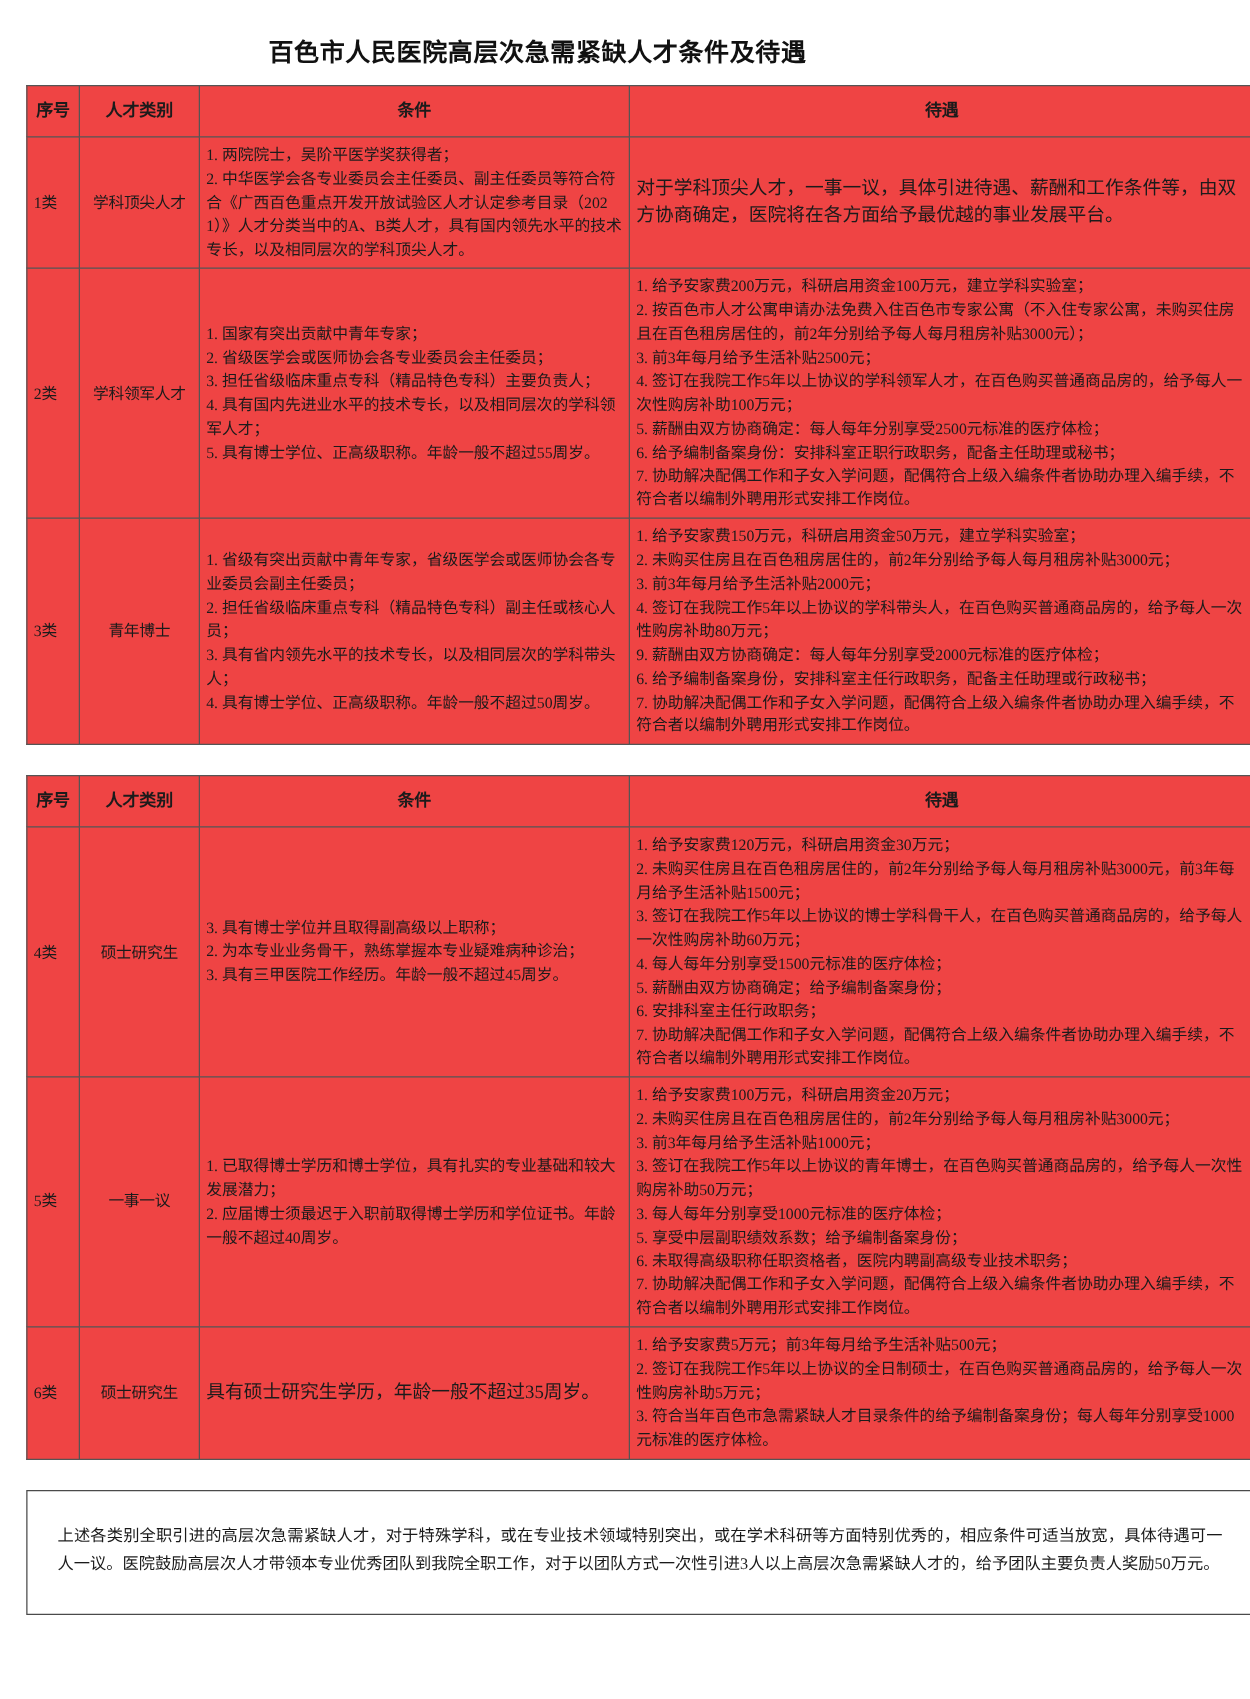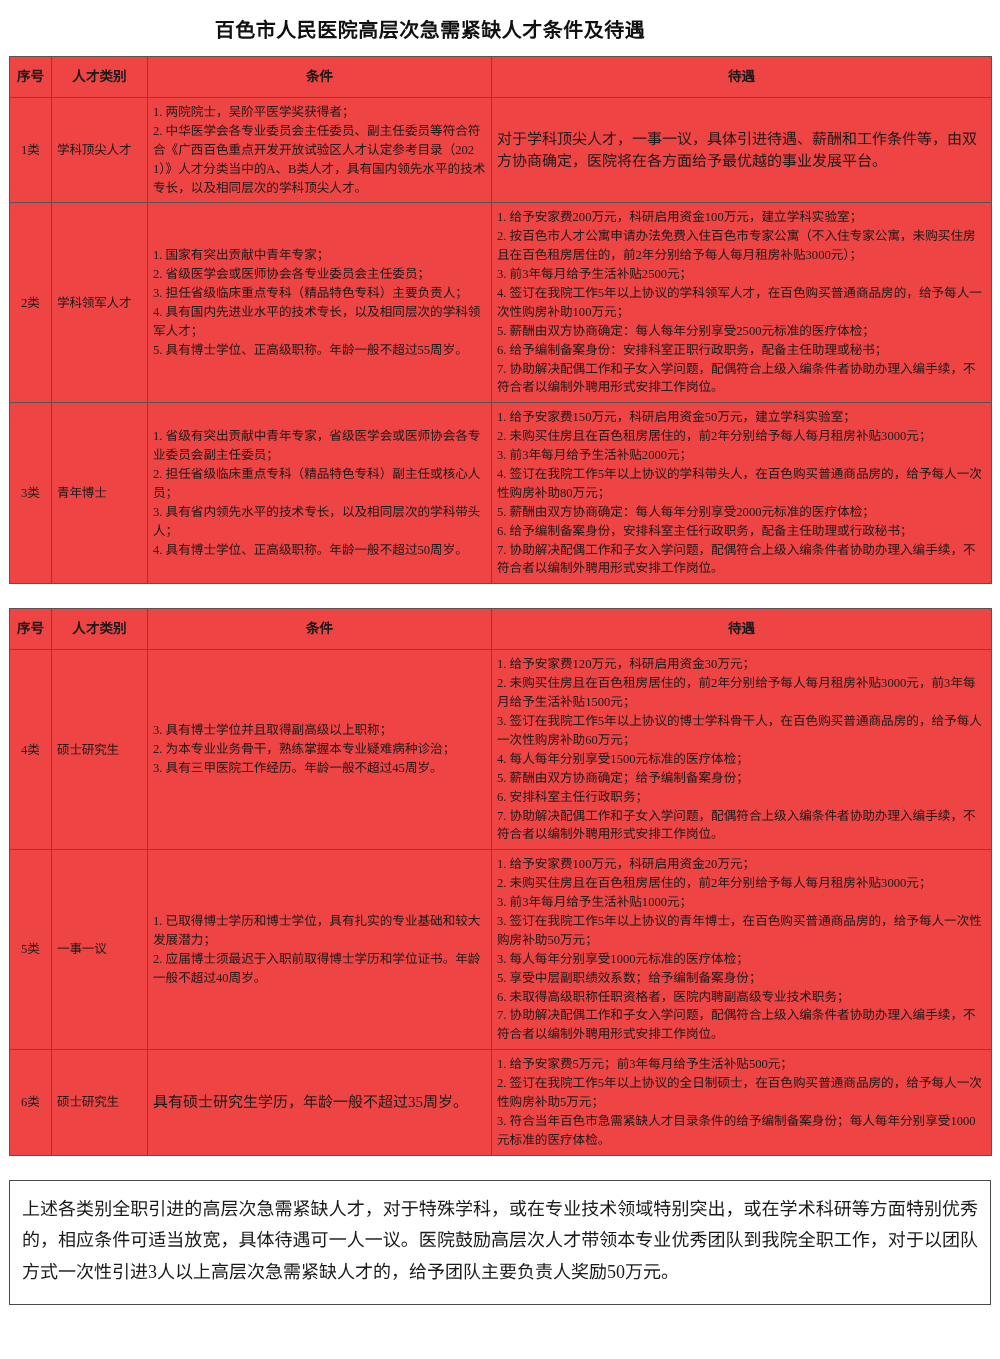--- a/index.html
+++ b/index.html
@@ -11,21 +11,21 @@
   body {
     width: 1000px;
     min-height: 1359px;
     font-family: "Liberation Serif", "DejaVu Serif", serif;
     color: #1a1a1a;
     -webkit-font-smoothing: antialiased;
   }
   .page {
     width: 860px;
     box-sizing: border-box;
-    padding: 0;
+    padding: 12px;
     position: relative;
   }
   .doc-title {
     text-align: center;
     font-size: 20px;
     font-weight: bold;
     letter-spacing: 0.5px;
     padding: 14px 0 13px 0;
     font-family: "Liberation Serif", "DejaVu Serif", serif;
     color: #111;
@@ -55,25 +55,26 @@
     font-size: 13.6px;
     padding: 7px 4px;
     height: 26px;
   }
   col.c-no { width: 42px; }
   col.c-cat { width: 96px; }
   col.c-cond { width: 344px; }
   col.c-treat { width: 500px; }
 
   td.cell-no {
-    text-align: center;
+    text-align: left;
     font-size: 12.8px;
     white-space: nowrap;
   }
   td.cell-cat {
+    text-align: center;
     font-size: 12.8px;
     line-height: 1.4;
     letter-spacing: -0.2px;
   }
   td.cell-cond, td.cell-treat {
     vertical-align: middle;
     text-align: left;
     margin-left: 23px;
   }
   ol.items {
@@ -98,22 +99,22 @@
   .gap { height: 24px; }
   .note-box {
     margin: 0 9px;
     width: 982px;
     box-sizing: border-box;
     border: 1.4px solid #4a4a4a;
     padding: 13px 12px 16px 12px;
     background: #fff;
   }
   .note-box p {
-    margin: 0;
-    font-size: 18px;
+    margin: 12px;
+    font-size: 13px;
     line-height: 1.75;
     text-align: justify;
     word-break: break-all;
     text-indent: 0;
   }
   .spacer-bottom { height: 18px; }
 </style>
 </head>
 <body>
 
@@ -185,21 +186,21 @@
                 <li>3. 具有省内领先水平的技术专长，以及相同层次的学科带头人；</li>
                 <li>4. 具有博士学位、正高级职称。年龄一般不超过50周岁。</li>
               </ol>
             </td>
             <td class="cell-treat">
               <ol class="items">
                 <li>1. 给予安家费150万元，科研启用资金50万元，建立学科实验室；</li>
                 <li>2. 未购买住房且在百色租房居住的，前2年分别给予每人每月租房补贴3000元；</li>
                 <li>3. 前3年每月给予生活补贴2000元；</li>
                 <li>4. 签订在我院工作5年以上协议的学科带头人，在百色购买普通商品房的，给予每人一次性购房补助80万元；</li>
-                <li>5. 薪酬由双方协商确定：每人每年分别享受2000元标准的医疗体检；</li>
+                <li>9. 薪酬由双方协商确定：每人每年分别享受2000元标准的医疗体检；</li>
                 <li>6. 给予编制备案身份，安排科室主任行政职务，配备主任助理或行政秘书；</li>
                 <li>7. 协助解决配偶工作和子女入学问题，配偶符合上级入编条件者协助办理入编手续，不符合者以编制外聘用形式安排工作岗位。</li>
               </ol>
             </td>
           </tr>
         </tbody>
     </table>
   </div>
 
   <div class="gap"></div>

